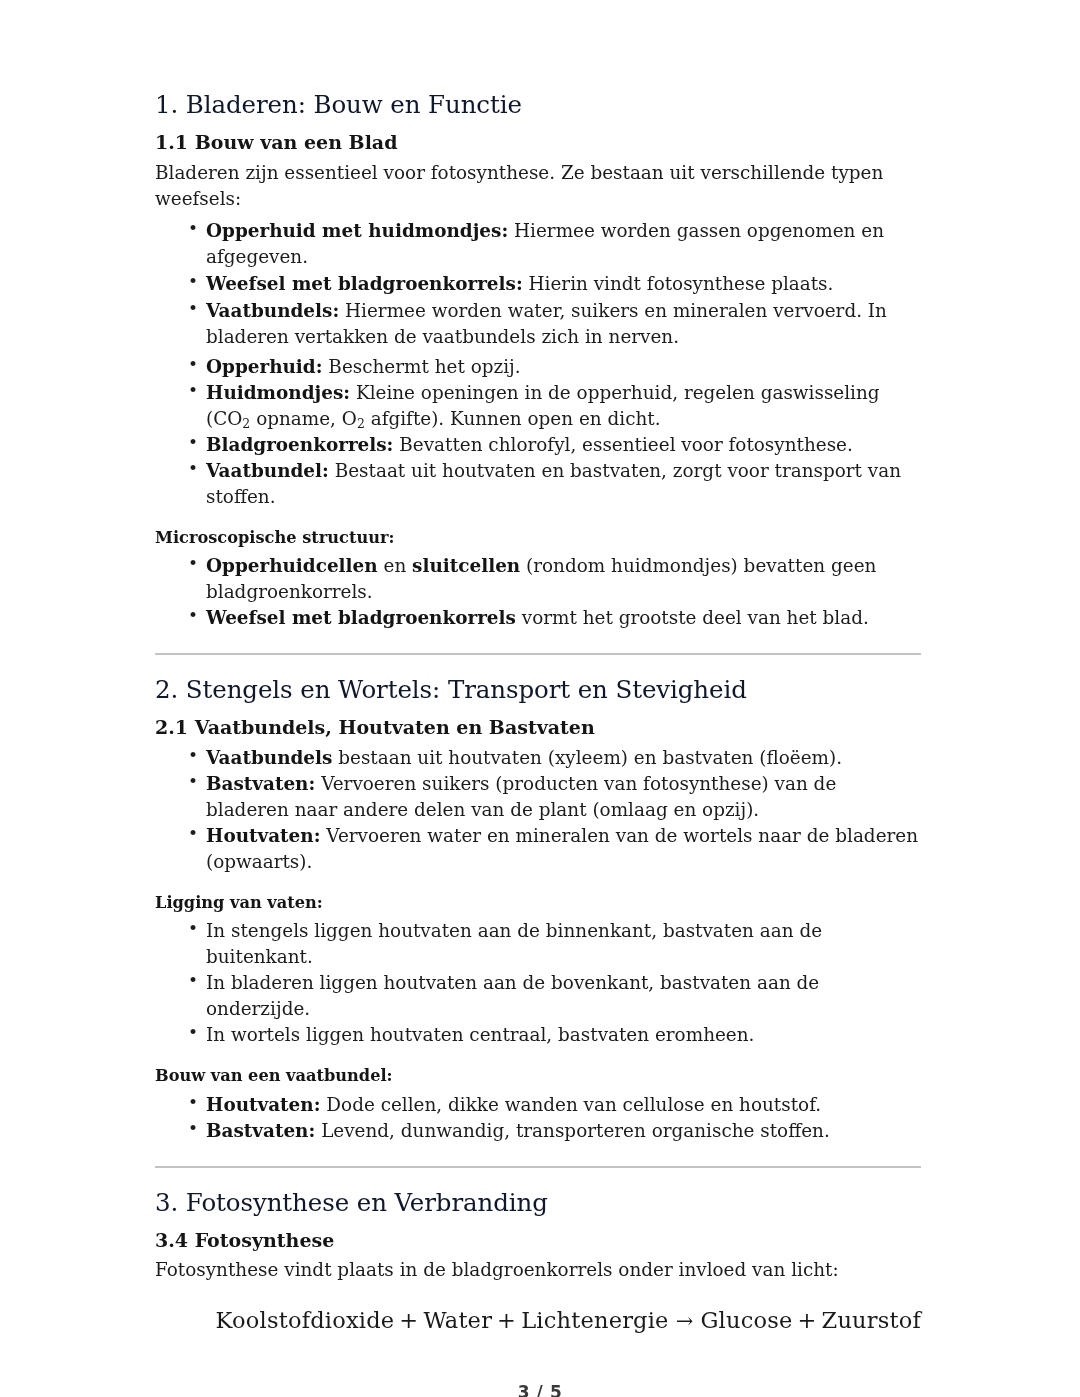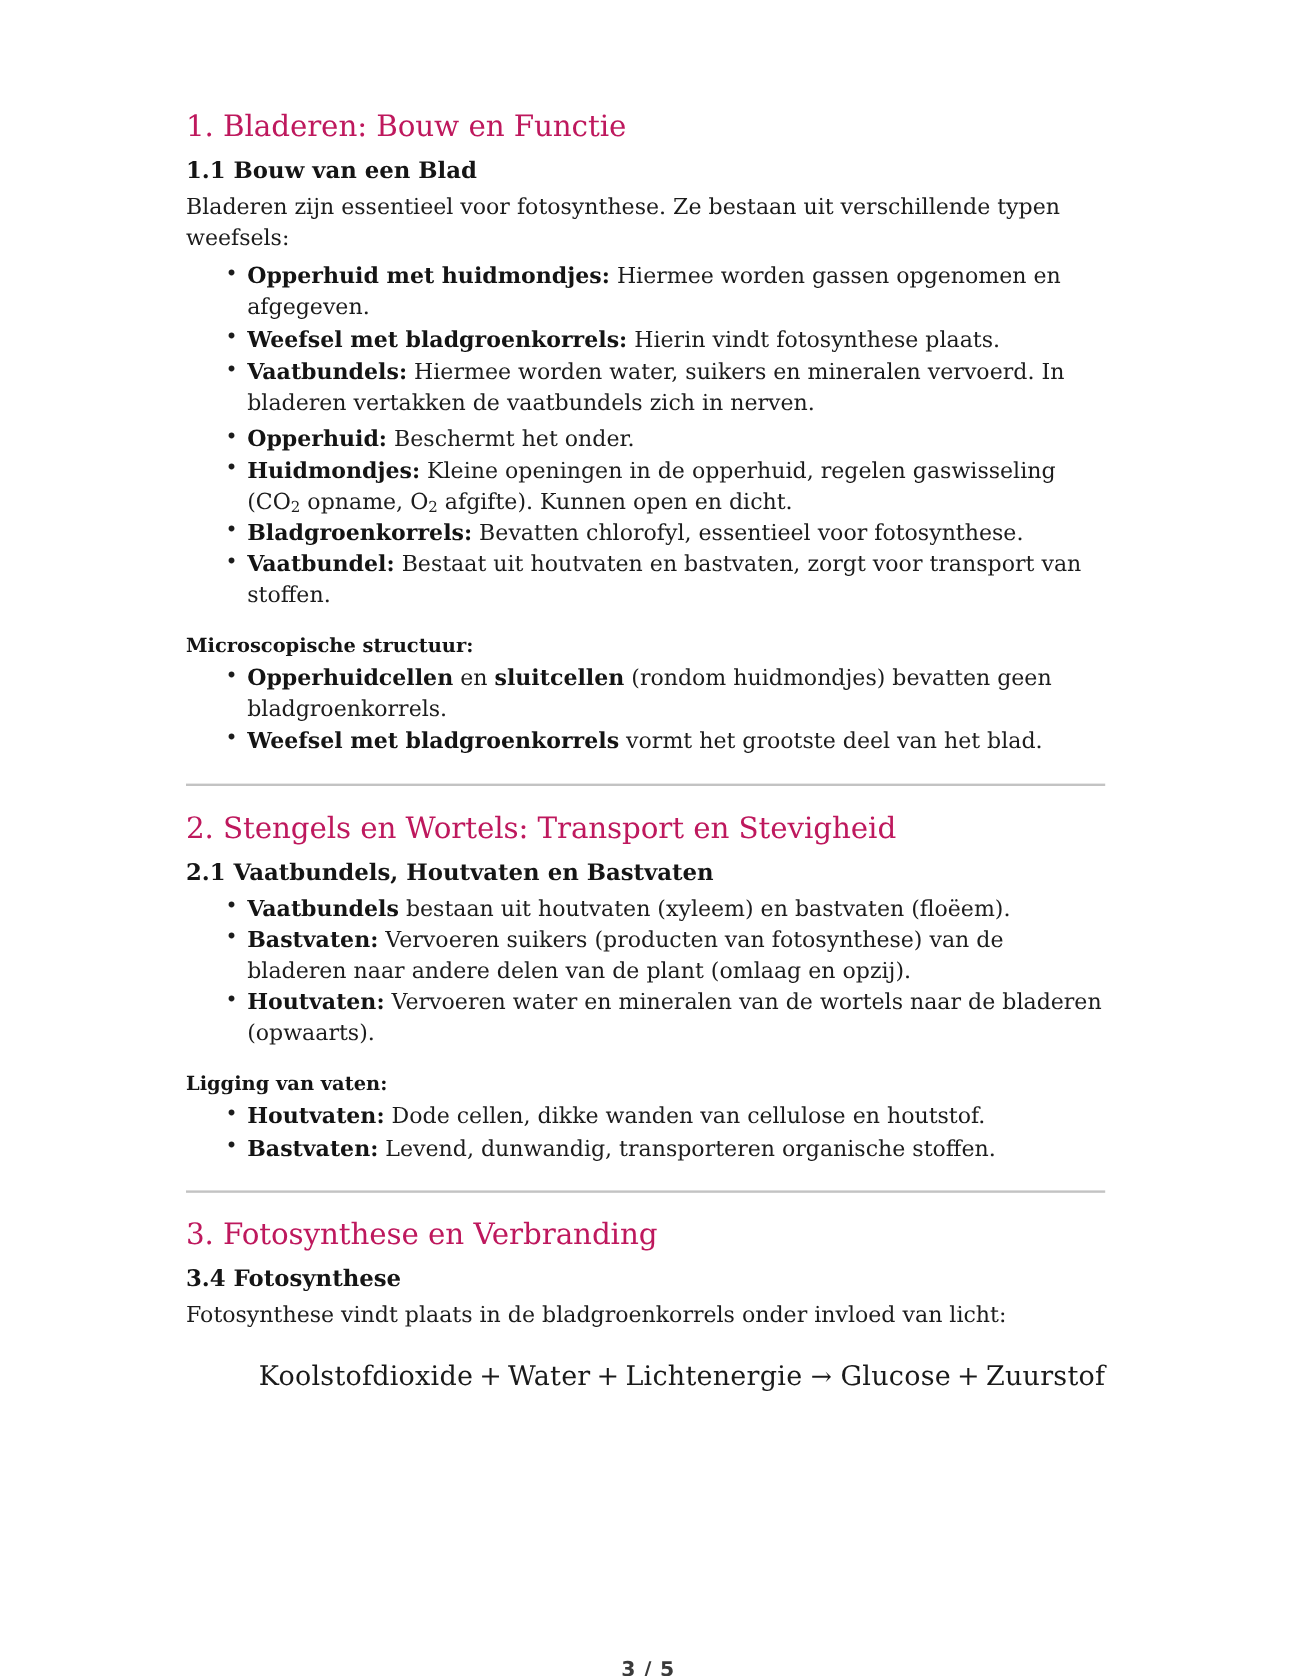--- a/index.html
+++ b/index.html
@@ -23,21 +23,21 @@
     height: 1397px;
   }
 
   h2.sec {
     font-family: "DejaVu Serif", "Liberation Serif", serif;
     font-weight: 400;
     font-size: 24.5px;
     line-height: 1.26;
     margin: 0 0 9px 0;
     letter-spacing: -0.1px;
-    color: #be185d;
+    color: #0f172a;
   }
   h3.sub {
     font-family: "DejaVu Serif", "Liberation Serif", serif;
     font-weight: 700;
     font-size: 19px;
     line-height: 1.3;
     margin: 0 0 5px 0;
     color: #151515;
   }
   p.body {
@@ -137,21 +137,21 @@
       <li>
         <b>Weefsel met bladgroenkorrels:</b><span> Hierin vindt fotosynthese plaats.</span>
       </li>
       <li>
         <b>Vaatbundels:</b><span> Hiermee worden water, suikers en mineralen vervoerd. In bladeren vertakken de vaatbundels zich in nerven.</span>
       </li>
     </ul>
 
     <ul class="bullets tight">
       <li>
-        <b>Opperhuid:</b><span> Beschermt het onder.</span>
+        <b>Opperhuid:</b><span> Beschermt het opzij.</span>
       </li>
       <li>
         <b>Huidmondjes:</b><span> Kleine openingen in de opperhuid, regelen gaswisseling (CO</span><sub>2</sub><span> opname, O</span><sub>2</sub><span> afgifte). Kunnen open en dicht.</span>
       </li>
       <li>
         <b>Bladgroenkorrels:</b><span> Bevatten chlorofyl, essentieel voor fotosynthese.</span>
       </li>
       <li>
         <b>Vaatbundel:</b><span> Bestaat uit houtvaten en bastvaten, zorgt voor transport van stoffen.</span>
       </li>
@@ -180,21 +180,27 @@
       </li>
       <li>
         <b>Bastvaten:</b><span> Vervoeren suikers (producten van fotosynthese) van de bladeren naar andere delen van de plant (omlaag en opzij).</span>
       </li>
       <li>
         <b>Houtvaten:</b><span> Vervoeren water en mineralen van de wortels naar de bladeren (opwaarts).</span>
       </li>
     </ul>
 
     <p class="minihead">Ligging van vaten:</p>
-
+    <ul class="bullets tight">
+      <li>In stengels liggen houtvaten aan de binnenkant, bastvaten aan de buitenkant.</li>
+      <li>In bladeren liggen houtvaten aan de bovenkant, bastvaten aan de onderzijde.</li>
+      <li>In wortels liggen houtvaten centraal, bastvaten eromheen.</li>
+    </ul>
+
+    <p class="minihead">Bouw van een vaatbundel:</p>
     <ul class="bullets tight">
       <li>
         <b>Houtvaten:</b><span> Dode cellen, dikke wanden van cellulose en houtstof.</span>
       </li>
       <li>
         <b>Bastvaten:</b><span> Levend, dunwandig, transporteren organische stoffen.</span>
       </li>
     </ul>
   </div>
 

